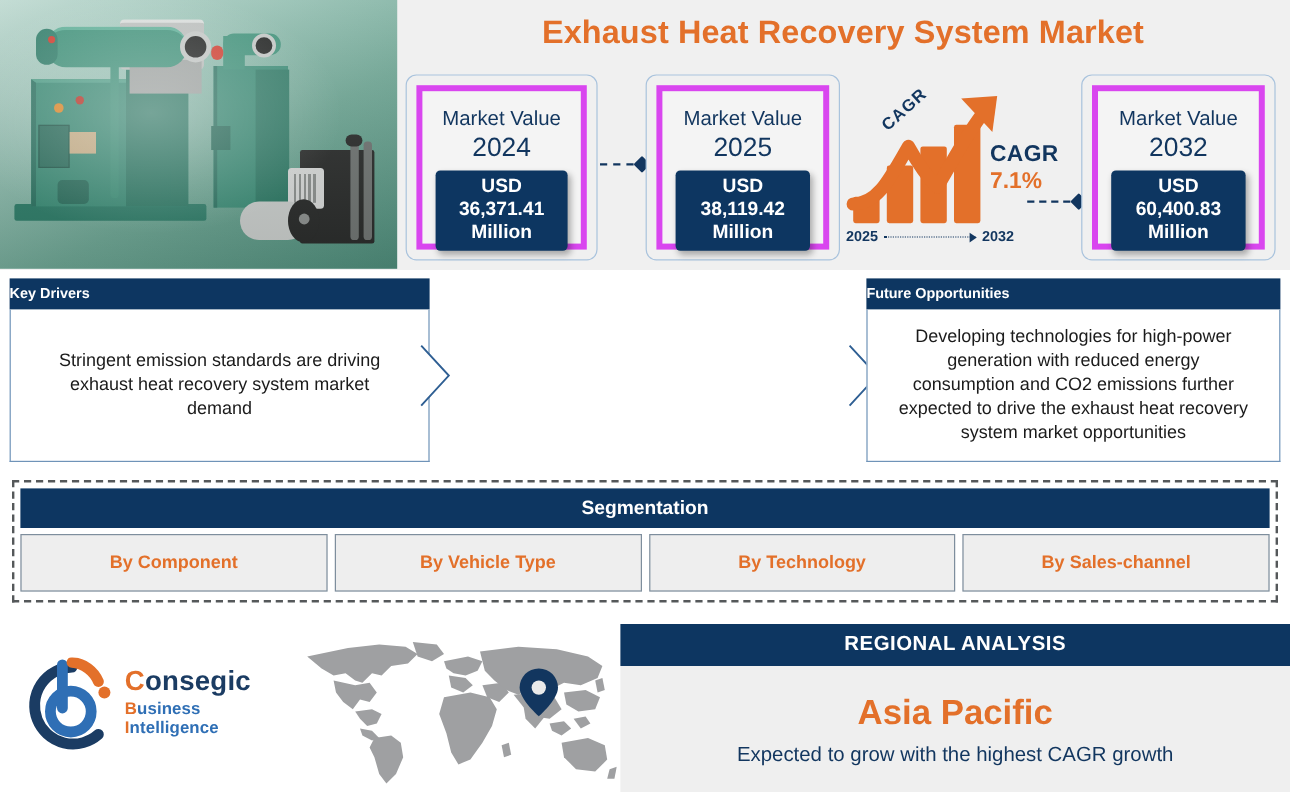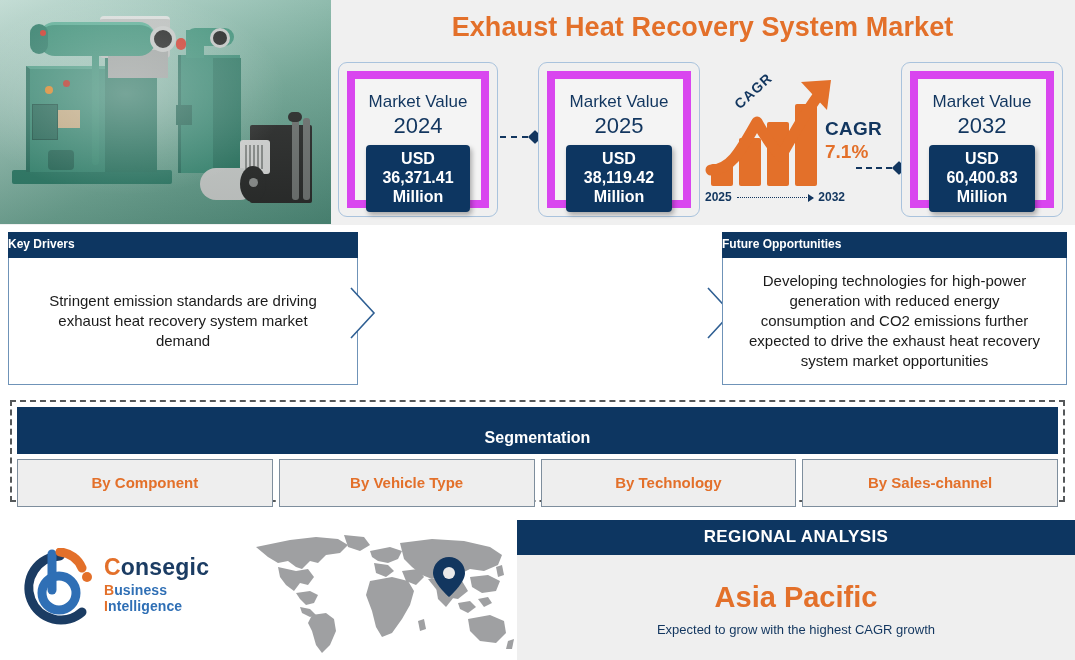--- a/index.html
+++ b/index.html
@@ -78,21 +78,21 @@
   }
 
   
   .mv-box {
     position: absolute; top: 62px; height: 155px;
     border: 1.5px solid #a9c3dd; border-radius: 9px;
     background: #f0f0f0; padding: 8px;
   }
   .mv-inner {
     width: 100%; height: 100%;
-    border: 8px solid #d946ef; background: #f4f4f4;
+    border: 5px solid #d946ef; background: #f4f4f4;
     display: flex; flex-direction: column; align-items: center; padding-top: 13px;
   }
   .mv-label { font-size: 17px; color: #12365f; line-height: 1.15; }
   .mv-year  { font-size: 22px; color: #12365f; line-height: 1.15; margin-top: 1px; }
   .mv-badge {
     margin-top: 7px; background: #0d3661; color: #ffffff;
     font-size: 16px; font-weight: bold; text-align: center;
     padding: 5px 10px 6px; border-radius: 4px; line-height: 1.18;
     box-shadow: 2px 3px 5px rgba(0,0,0,.30);
     width: calc(100% - 22px);
@@ -152,21 +152,21 @@
   #chev1 { left: 348px; }
   #chev2 { left: 705px; }
 
   
   .seg-outer {
     position: absolute; left: 10px; top: 400px; width: 1055px; height: 102px;
     border: 2px dashed #55585a; padding: 5px;
   }
   .seg-head {
     background: #0d3661; color: #ffffff; text-align: center;
-    font-size: 16px; font-weight: bold; padding: 22px 0 7px; line-height: 1.1;
+    font-size: 16px; font-weight: bold; padding: 8px 0 7px; line-height: 1.1;
   }
   .seg-row { display: flex; gap: 6px; margin-top: 5px; }
   .seg-tile {
     flex: 1; background: #eeeeee; border: 1.5px solid #7e8e9d;
     text-align: center; padding: 14px 0 15px;
     color: #e3702a; font-size: 15px; font-weight: bold;
   }
 
   
   .logo-wrap { position: absolute; left: 16px; top: 548px; width: 225px; height: 84px; }
@@ -181,21 +181,21 @@
   .ra-wrap { position: absolute; left: 517px; top: 520px; width: 558px; height: 140px; border-radius: 26px; }
   .ra-head {
     background: #0d3661; color: #ffffff; text-align: center;
     font-size: 17px; font-weight: bold; padding: 7px 0 8px; letter-spacing: .4px;
   }
   .ra-body {
     background: #efefef; height: calc(100% - 33px);
     display: flex; flex-direction: column; align-items: center; justify-content: center; gap: 8px;
   }
   .ra-region { font-size: 29px; font-weight: bold; color: #e3702a; }
-  .ra-note   { font-size: 13px; color: #12365f; }
+  .ra-note   { font-size: 17px; color: #12365f; }
 </style>
 </head>
 <body>
 
 <div id="page">
 
   <div class="top-band"></div>
 
   <div class="hero-photo">
     <div class="m-base"></div>

